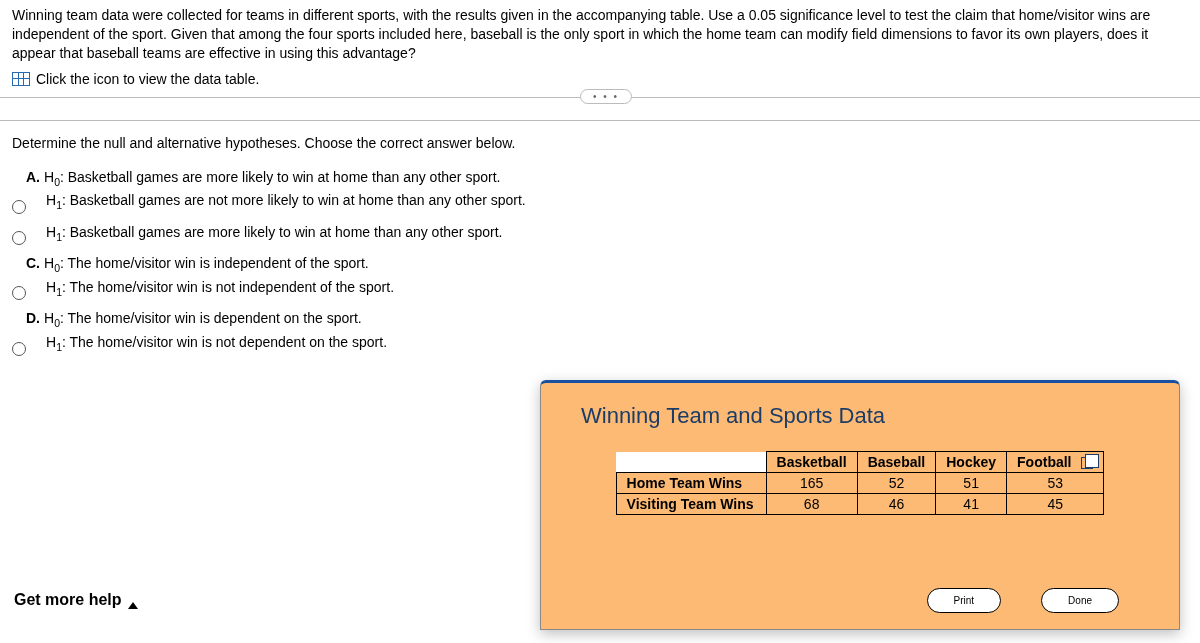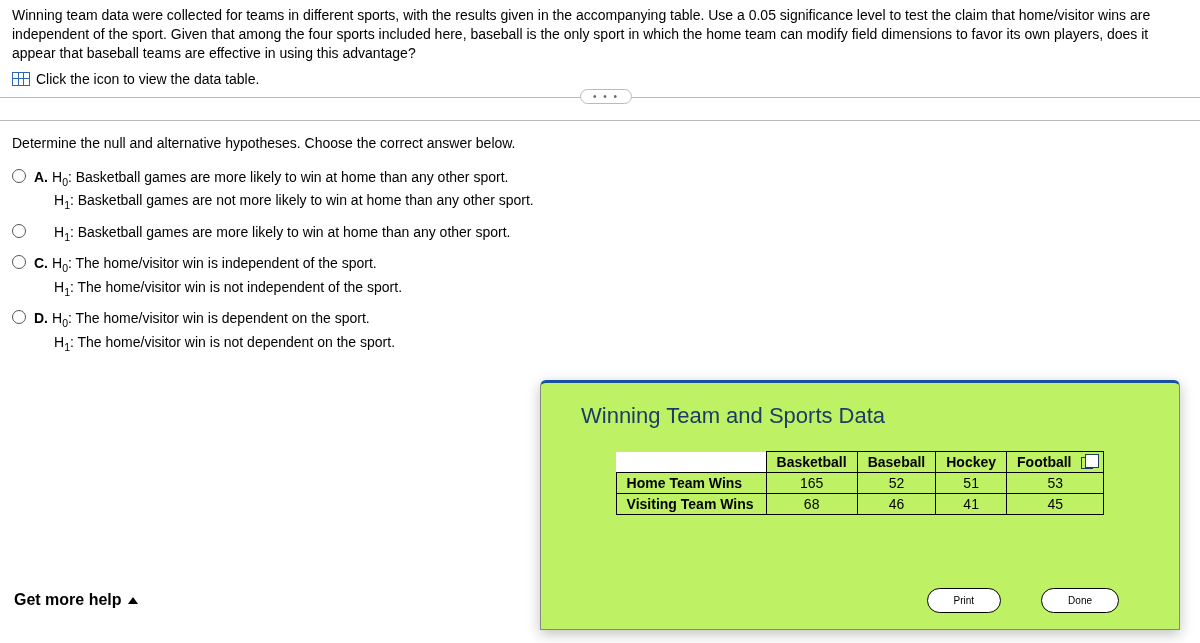--- a/index.html
+++ b/index.html
@@ -49,63 +49,63 @@
     background: #fff;
     padding: 1px 12px;
     font-size: 10px;
     letter-spacing: 2px;
     color: #666;
   }
   .prompt { padding: 14px 12px 6px 12px; }
   .options { padding: 6px 12px; }
   .option-row {
     display: flex;
-    align-items: flex-start;
-    gap: 8px;
+    align-items: flex-end;
+    gap: 0;
     padding: 4px 0;
   }
   .radio {
     width: 14px; height: 14px;
     border: 1.5px solid #555;
     border-radius: 50%;
     flex-shrink: 0;
     margin-top: 2px;
   }
   .opt-label { font-weight: bold; padding-right: 4px; }
   .hyp-block { line-height: 1.5; }
   .sub { font-size: 0.75em; vertical-align: sub; }
   .get-help {
     position: absolute;
     left: 14px;
     bottom: 34px;
     font-weight: bold;
     font-size: 16px;
     display:flex;
-    align-items:center;
+    align-items:flex-end;
     gap:6px;
   }
   .tri-up {
     width:0;height:0;
     border-left:5px solid transparent;
     border-right:5px solid transparent;
     border-bottom:7px solid #000;
   }
   
   .popup {
     position: absolute;
     left: 540px;
     top: 380px;
     width: 640px;
     height: 250px;
     border-top: 3px solid #1951a0;
     border-left: 1px solid #888;
     border-right: 1px solid #888;
     border-bottom: 1px solid #888;
     border-radius: 6px 6px 0 0;
-    background: #bef264;
+    background: #fdba74;
     box-shadow: 0 4px 14px rgba(0,0,0,0.25);
     padding: 20px 28px 18px 28px;
   }
   .popup-title {
     font-family: Arial, sans-serif;
     font-size: 22px;
     font-weight: 400;
     color: #1b3c66;
     margin-bottom: 22px;
     margin-left: 12px;

